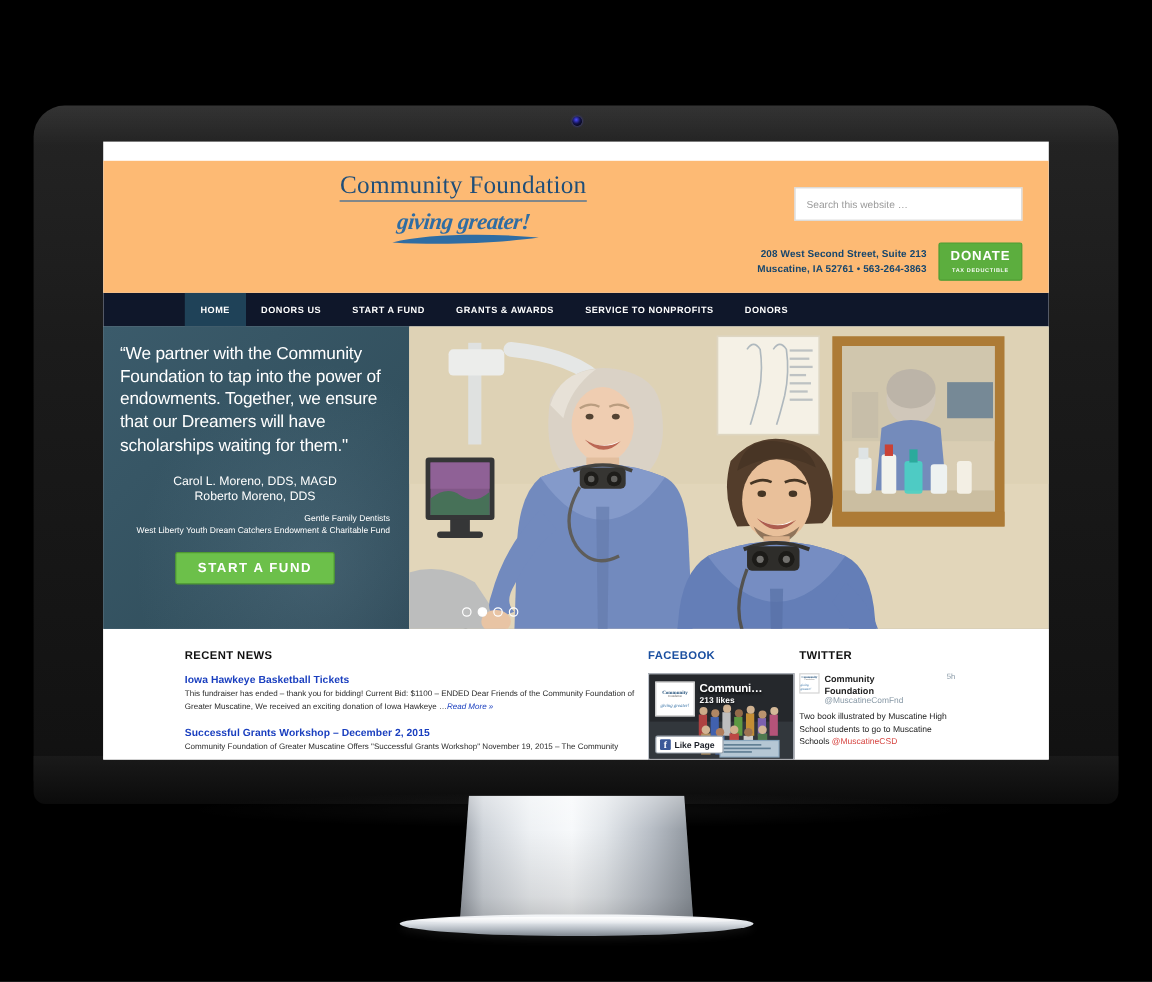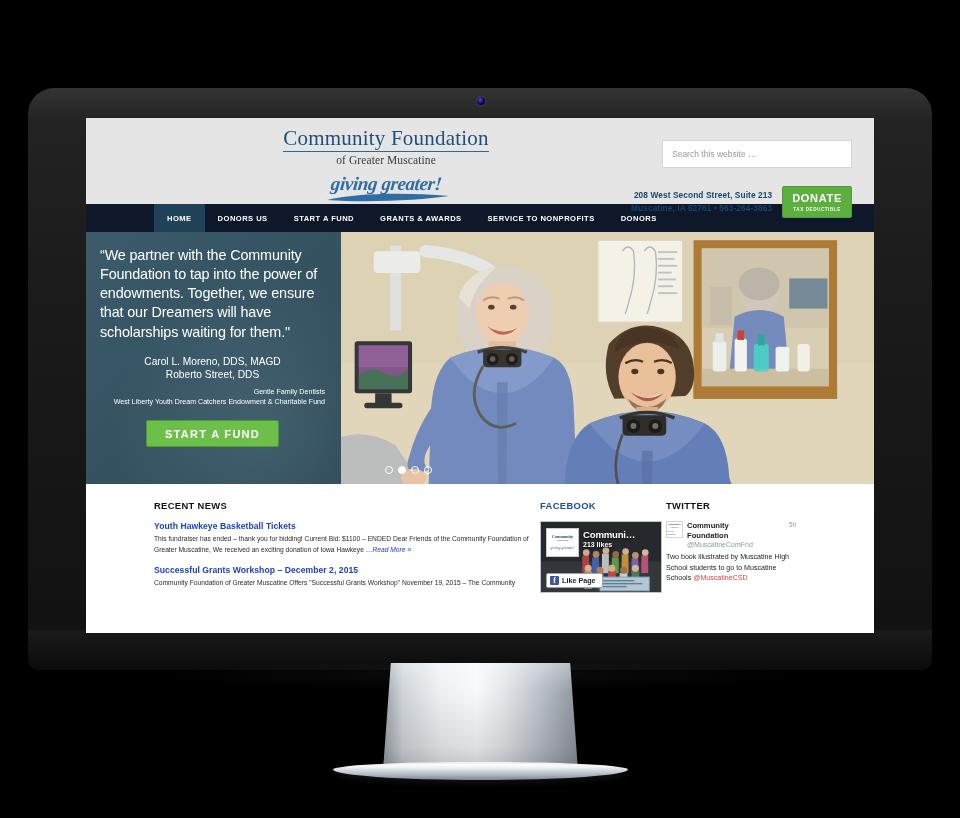--- a/index.html
+++ b/index.html
@@ -43,23 +43,24 @@
     left:86px; top:118px;
     width:788px; height:515px;
     background:#fff;
     overflow:hidden;
   }
   .site { width:788px; }
 
   
   .site-header {
     position:relative;
-    height:86px;
-    background:#e5e5e5;
+    height:110px;
+    background:#fdba74;
     padding: 8px 22px 0 60px;
+    margin-top: 16px;
   }
   .logo-block { position:absolute; left:155px; top:8px; width:290px; text-align:center; }
   .logo-main {
     font-family:"Liberation Serif", serif;
     font-size:21px; color:#1f4e79; letter-spacing:.2px;
     border-bottom:1.6px solid #2f6699;
     display:inline-block; padding-bottom:1px; line-height:1.15;
   }
   .logo-sub {
     font-family:"Liberation Serif", serif;
@@ -244,21 +245,20 @@
   <div class="monitor-bottom-chin"></div>
   <div class="webcam"></div>
 
   <div class="screen">
     <div class="site">
 
       <div class="site-header">
 
         <div class="logo-block">
           <div class="logo-main">Community Foundation</div>
-          <div class="logo-sub">of Greater Muscatine</div>
           <div class="tagline">
             <span class="tagline-text">giving greater!</span>
             <svg class="tagline-swoosh" viewBox="0 0 128 12">
               <path d="M2 9 C30 2, 80 1, 124 5 C96 9, 46 12, 2 9 Z" fill="#2f6da3"></path>
             </svg>
           </div>
         </div>
 
         <div class="search-wrap">
           <input class="search-input" type="text" placeholder="Search this website …" style="">
@@ -283,21 +283,21 @@
         <div class="nav-item">GRANTS &amp; AWARDS</div>
         <div class="nav-item">SERVICE TO NONPROFITS</div>
         <div class="nav-item">DONORS</div>
       </div>
 
       <div class="hero">
         <div class="hero-left">
           <div class="hero-quote">“We partner with the Community Foundation to tap into the power of endowments. Together, we ensure that our Dreamers will have scholarships waiting for them."</div>
           <div class="hero-name">
             <div>Carol L. Moreno, DDS, MAGD</div>
-            <div>Roberto Street, DDS</div>
+            <div>Roberto Moreno, DDS</div>
           </div>
           <div class="hero-org">
             <div>Gentle Family Dentists</div>
             <div>West Liberty Youth Dream Catchers Endowment &amp; Charitable Fund</div>
           </div>
           <div class="hero-cta-wrap">
             <span class="hero-cta">START A FUND</span>
           </div>
         </div>
 
@@ -431,21 +431,21 @@
           </div>
         </div>
       </div>
 
       <div class="content">
 
         <div class="col-news">
           <div class="sec-title">RECENT NEWS</div>
 
           <div class="post">
-            <div class="post-title">Youth Hawkeye Basketball Tickets</div>
+            <div class="post-title">Iowa Hawkeye Basketball Tickets</div>
             <div class="post-excerpt"><span>This fundraiser has ended – thank you for bidding! Current Bid: $1100 – ENDED Dear Friends of the Community Foundation of Greater Muscatine, We received an exciting donation of Iowa Hawkeye …</span><span class="read-more">Read More »</span></div>
           </div>
 
           <div class="post">
             <div class="post-title">Successful Grants Workshop – December 2, 2015</div>
             <div class="post-excerpt">Community Foundation of Greater Muscatine Offers "Successful Grants Workshop" November 19, 2015 – The Community</div>
           </div>
         </div>
 
         <div class="col-fb">

